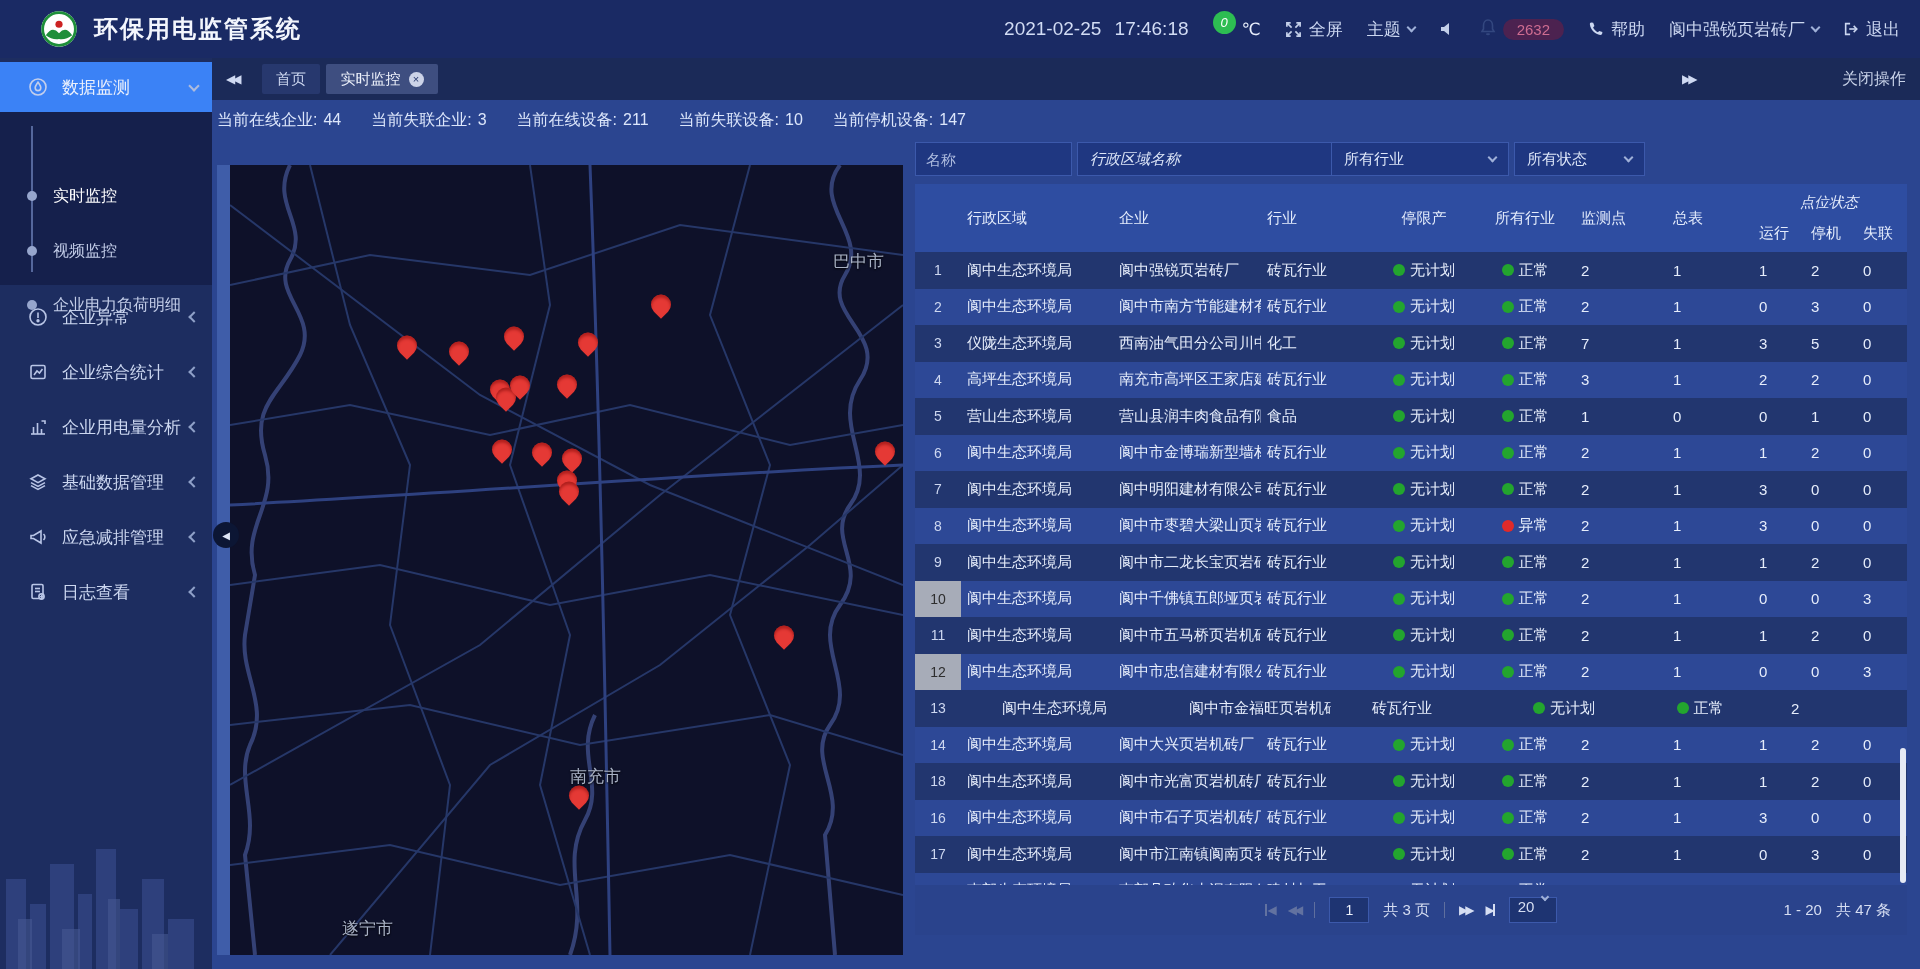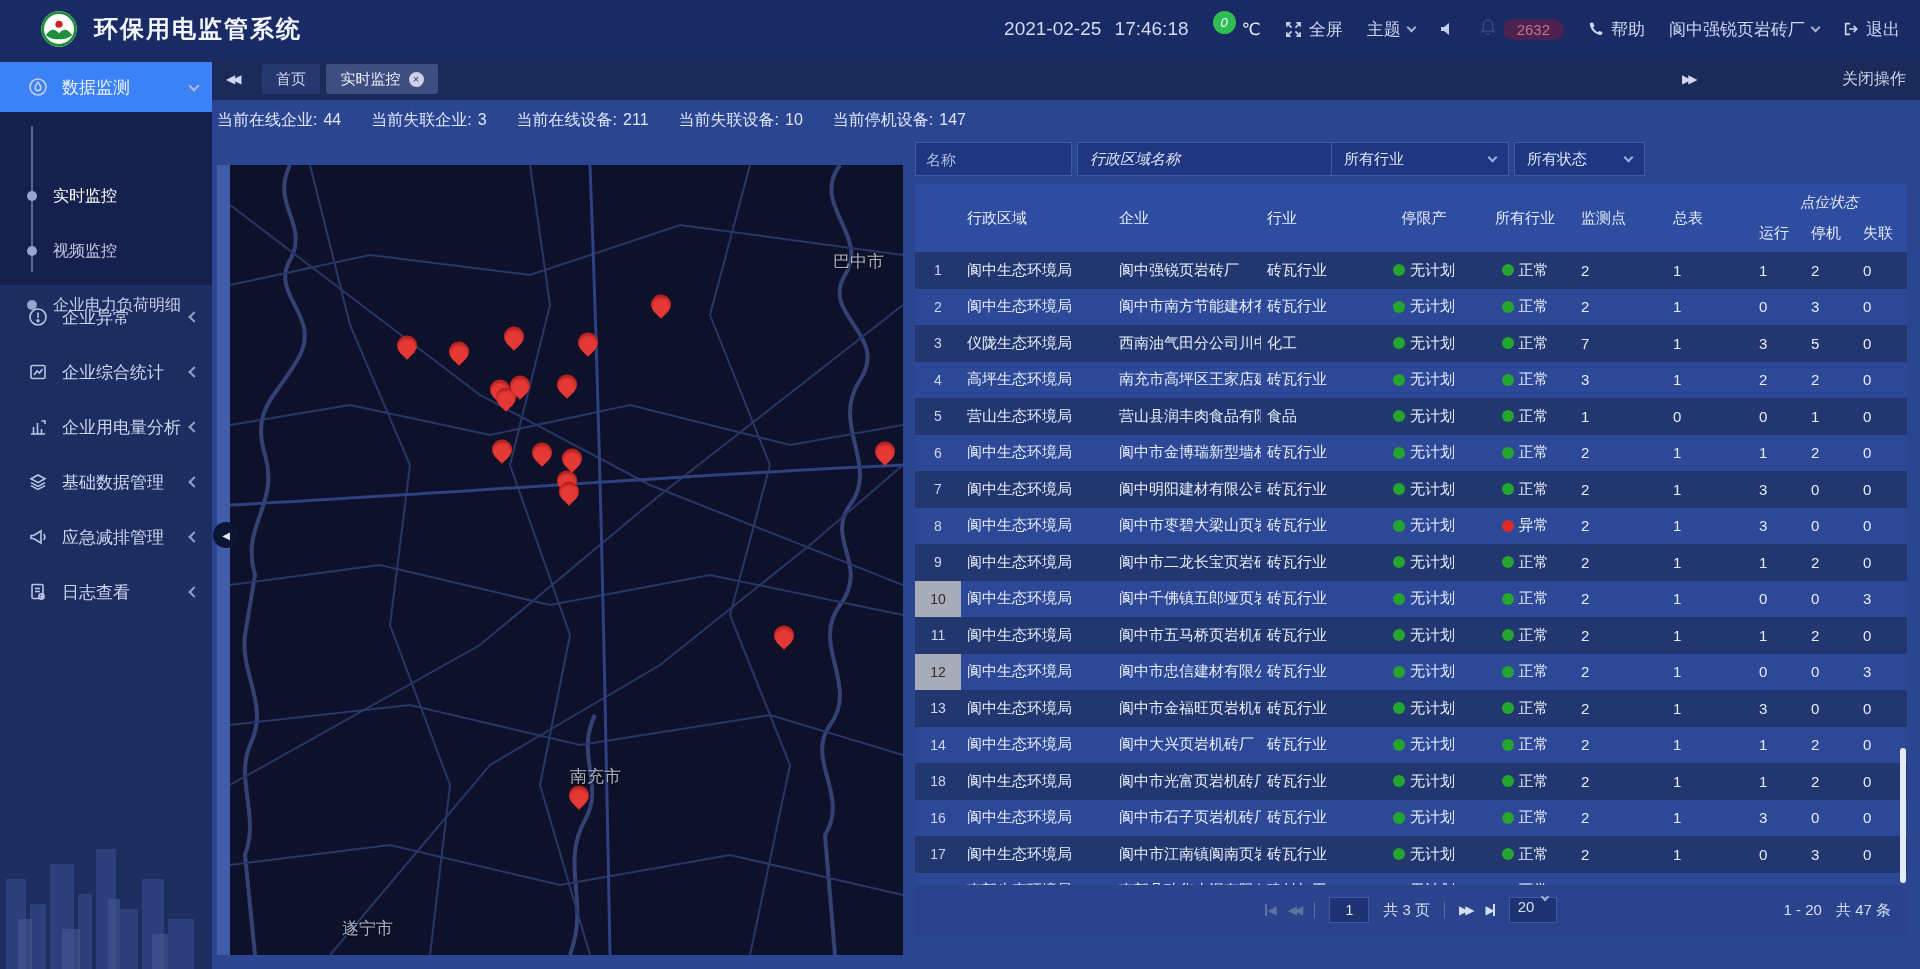--- a/index.html
+++ b/index.html
@@ -658,21 +658,21 @@
           <div class="cell c-dot">
             <i class="dot green"></i>
             <span>正常</span>
           </div>
           <div class="cell c-left">2</div>
           <div class="cell c-left">1</div>
           <div class="cell c-left">0</div>
           <div class="cell c-left">0</div>
           <div class="cell c-left">3</div>
         </div>
-        <div class="t-row grid-cols odd" style="display: grid;">
+        <div class="t-row grid-cols odd" style="display: grid; gap: 35px;">
           <div class="cell c-num">13</div>
           <div class="cell c-txt">阆中生态环境局</div>
           <div class="cell c-txt">阆中市金福旺页岩机砖</div>
           <div class="cell c-txt">砖瓦行业</div>
           <div class="cell c-dot">
             <i class="dot green"></i>
             <span>无计划</span>
           </div>
           <div class="cell c-dot">
             <i class="dot green"></i>

